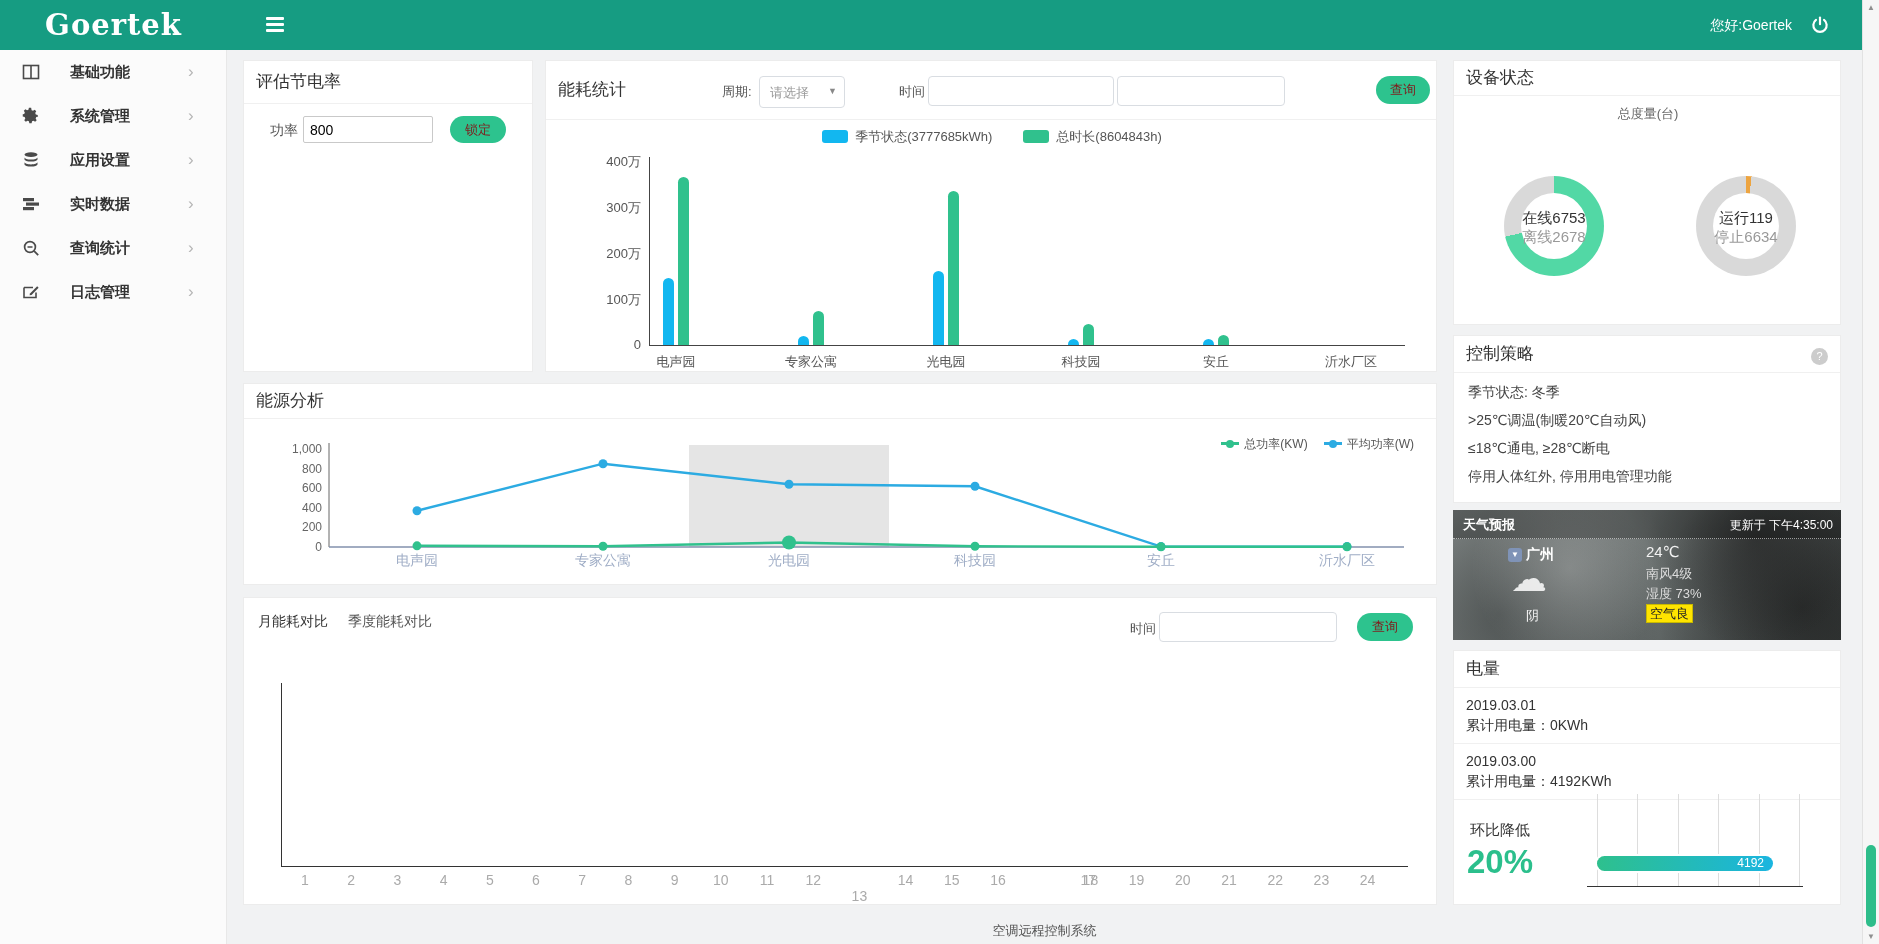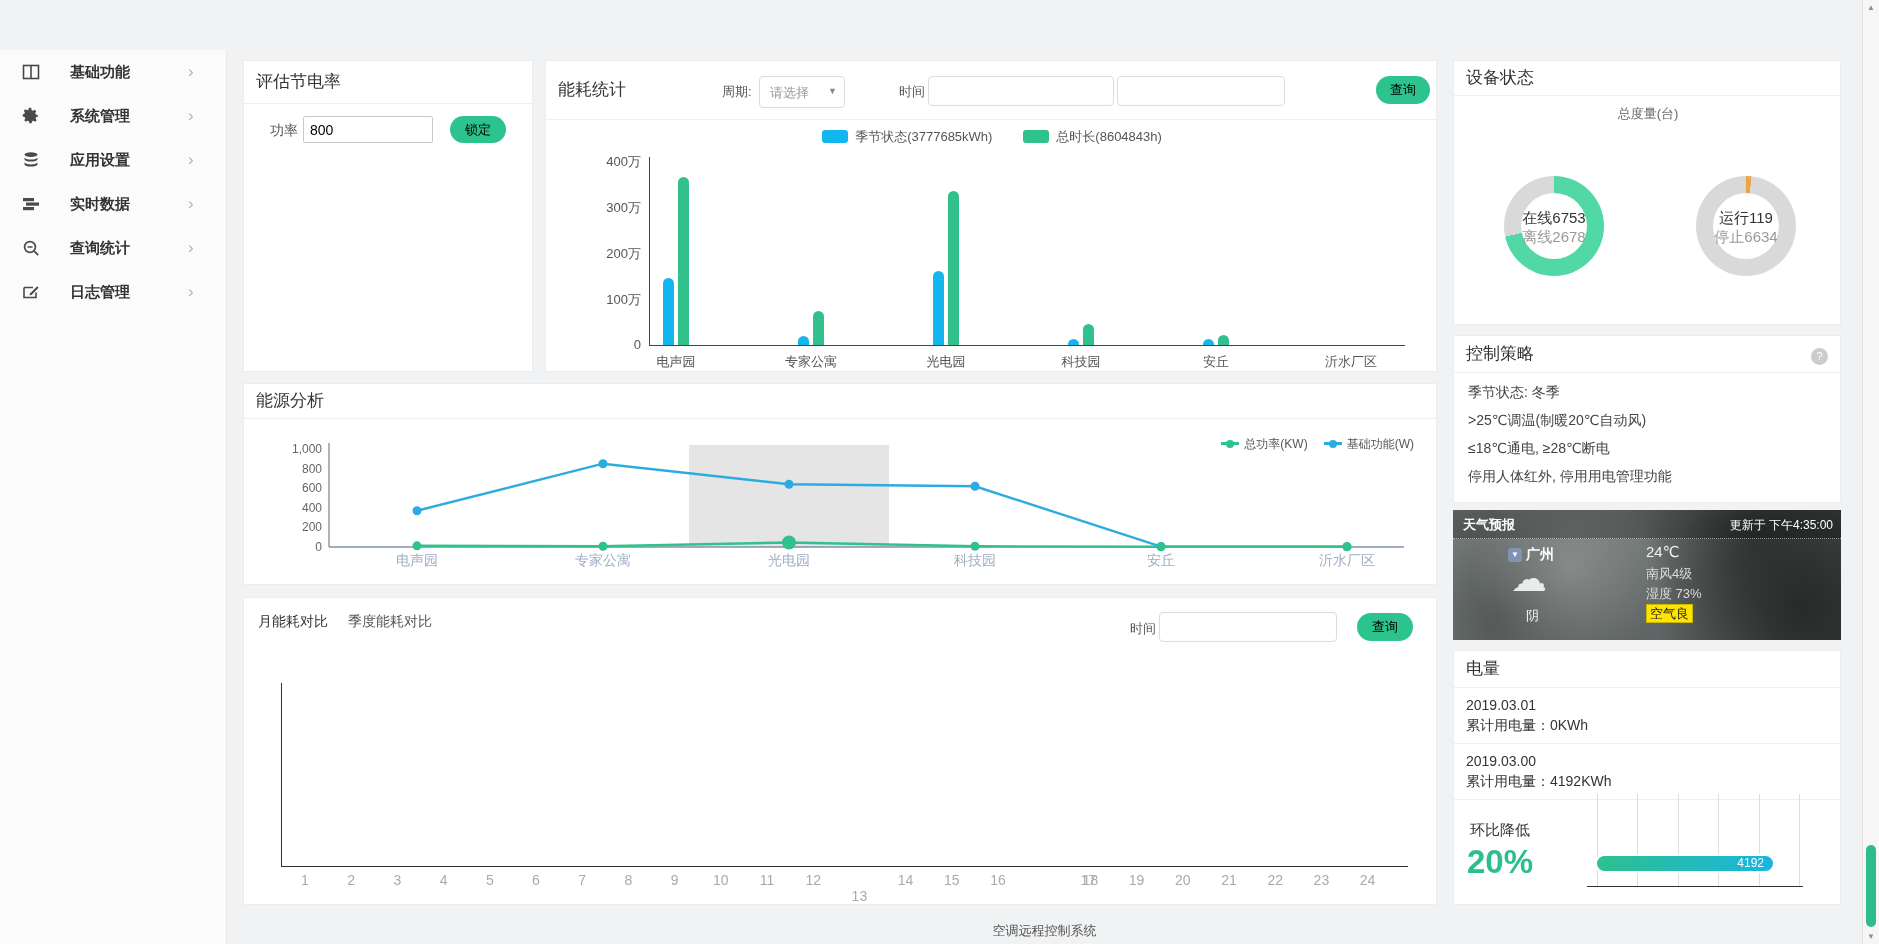--- a/index.html
+++ b/index.html
@@ -18,21 +18,21 @@
   #sidebar{position:absolute;left:0;top:50px;width:227px;height:894px;background:#fbfbfb;border-right:1px solid #e8e8e8;box-sizing:border-box;}
   .side-item{position:relative;height:44px;line-height:44px;cursor:pointer;}
   .side-item .s-icon{position:absolute;left:22px;top:13px;width:18px;height:18px;color:#4a4a4a;}
   .side-item .s-icon svg{display:block;}
   .side-item .s-label{position:absolute;left:58px;font-size:15px;font-weight:bold;color:#333;margin-left:12px;}
   .side-item .s-chev{position:absolute;left:188px;color:#b5b5b5;font-size:17px;}
   
   .panel{position:absolute;background:#fff;border:1px solid #ececec;box-sizing:border-box;}
   .panel-head{height:42px;line-height:42px;padding:0 12px;font-size:17px;color:#333;border-bottom:1px solid #f0f0f0;}
   .txt-input{border:1px solid #d9dde2;border-radius:4px;height:30px;box-sizing:border-box;font-size:13px;color:#333;padding:0 8px;background:#fff;}
-  .btn-green{background:#2dc38e;color:#000000;border:none;border-radius:14px;font-size:13px;cursor:pointer;}
+  .btn-green{background:#2dc38e;color:#7f1d1d;border:none;border-radius:14px;font-size:13px;cursor:pointer;}
   
   .tick-label{position:absolute;width:58px;text-align:right;font-size:13px;color:#555;}
   .cat-label{position:absolute;width:90px;text-align:center;font-size:13px;color:#555;}
   .bar{position:absolute;width:11px;border-radius:6px 6px 0 0;}
   .axis{position:absolute;background:#444;}
   .legend-swatch{display:inline-block;width:26px;height:13px;border-radius:3px;margin-right:7px;vertical-align:-2px;}
   .lg-item{font-size:13px;color:#555;}
   
   .lmarker{display:inline-block;position:relative;width:18px;height:3px;margin-right:5px;vertical-align:3px;}
   .lmarker::after{content:'';position:absolute;left:5px;top:-2.5px;width:8px;height:8px;border-radius:50%;background:inherit;}
@@ -71,20 +71,35 @@
   .sb-arrow{position:absolute;left:0;width:16px;text-align:center;color:#8f8f8f;font-size:8px;cursor:pointer;}
   #sb-thumb{position:absolute;left:3px;top:845px;width:10px;height:82px;border-radius:5px;background:#2ebd8a;cursor:pointer;}
   #footer-text{position:absolute;left:227px;width:1635px;top:922px;text-align:center;font-size:13px;color:#555;}
   svg text{font-family:"Liberation Sans","DejaVu Sans",sans-serif;}
 </style>
 </head>
 <body>
 
 <div id="app">
 
+  <div id="topbar">
+    <div id="logo">Goertek</div>
+    <div id="hamburger">
+        <span></span>
+        <span></span>
+        <span></span>
+      </div>
+    <div id="greeting">您好:Goertek</div>
+    <div id="power-btn">
+      <svg width="20" height="20" viewBox="0 0 24 24">
+          <path d="M12 3v8" stroke="#fff" stroke-width="2.6" stroke-linecap="round" fill="none"></path>
+          <path d="M7.2 5.8a8 8 0 1 0 9.6 0" stroke="#fff" stroke-width="2.6" stroke-linecap="round" fill="none"></path>
+        </svg>
+    </div>
+  </div>
 
   <div id="sidebar">
     <div id="menu">
         <div class="side-item">
           <span class="s-icon">
             <svg width="18" height="18" viewBox="0 0 18 18">
               <rect x="1.5" y="2.5" width="15" height="13" fill="none" stroke="#4a4a4a" stroke-width="1.6"></rect>
               <line x1="9" y1="2.5" x2="9" y2="15.5" stroke="#4a4a4a" stroke-width="1.6"></line>
             </svg>
           </span>
@@ -194,21 +209,21 @@
         <div class="bar" style="left: 657px; top: 278.02px; height: 5.98px; background: rgb(18, 183, 240);"></div>
         <div class="bar" style="left: 672px; top: 273.88px; height: 10.12px; background: rgb(48, 193, 141);"></div>
         <div class="cat-label" style="left: 760px; top: 292px;">沂水厂区</div>
       </div>
   </div>
 
   <div class="panel" style="left:243px;top:383px;width:1194px;height:202px;">
     <div class="panel-head" style="height:34px;line-height:34px;">能源分析</div>
     <div class="abs" style="right:22px;top:52px;display:flex;gap:16px;">
       <span style="font-size:12px;color:#555;"><span class="lmarker" style="background:#30c18d;"></span><span>总功率(KW)</span></span>
-      <span style="font-size:12px;color:#555;"><span class="lmarker" style="background:#2cabe2;"></span><span>基础功能(W)</span></span>
+      <span style="font-size:12px;color:#555;"><span class="lmarker" style="background:#2cabe2;"></span><span>平均功率(W)</span></span>
     </div>
     <div id="linechart" class="abs" style="left:0;top:34px;width:1194px;height:168px;"><svg width="1194" height="168" viewBox="0 0 1194 168">
           <rect x="445" y="27" width="200" height="102" fill="rgba(160,160,160,0.28)"></rect>
           <line x1="85" y1="25" x2="85" y2="129" stroke="#666" stroke-width="1"></line>
           <line x1="85" y1="129" x2="1160" y2="129" stroke="#8291ad" stroke-width="1.4"></line>
           <text x="78" y="35" text-anchor="end" font-size="12" fill="#666">1,000</text>
           <text x="78" y="54.6" text-anchor="end" font-size="12" fill="#666">800</text>
           <text x="78" y="74.2" text-anchor="end" font-size="12" fill="#666">600</text>
           <text x="78" y="93.80000000000001" text-anchor="end" font-size="12" fill="#666">400</text>
           <text x="78" y="113.4" text-anchor="end" font-size="12" fill="#666">200</text>

